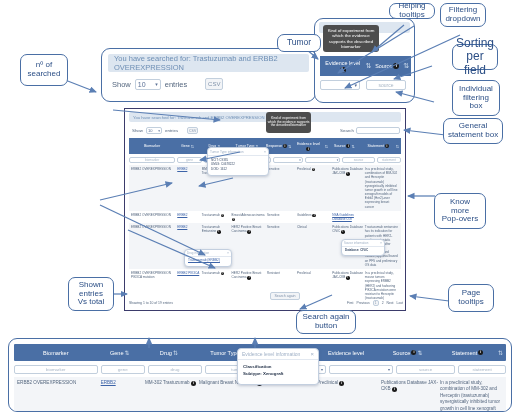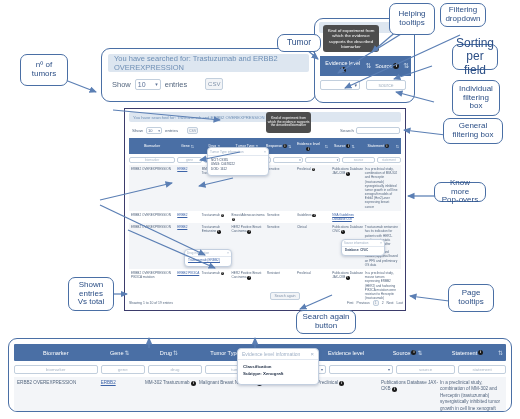--- a/index.html
+++ b/index.html
@@ -79,29 +79,29 @@
       <path d="M435,196 L408,196"></path>
       <path d="M240,152 L200,160"></path>
       <path d="M233,178 L199,186"></path>
       <path d="M255,348 L255,338"></path>
       <path d="M149,348 L149,338"></path>
     </g>
   </svg>
 
   <div class="callout" style="left:20px;top:54px;width:48px;height:32px;font-size:8px;">
     <span style="white-space:pre-line">nº of
-tumors</span>
+searched</span>
   </div>
 
   <div class="callout" style="left:277px;top:34px;width:44px;height:18px;font-size:8.5px;">
     <span style="white-space:pre-line">Tumor</span>
   </div>
 
 
-  <div class="callout" style="left:389px;top:3px;width:46px;height:32px;font-size:8px;">
+  <div class="callout" style="left:389px;top:3px;width:46px;height:16px;font-size:8px;">
     <span style="white-space:pre-line">Helping
 tooltips</span>
   </div>
 
   <div class="callout" style="left:440px;top:3px;width:46px;height:24px;font-size:8px;">
     <span style="white-space:pre-line">Filtering
 dropdown</span>
   </div>
 
   <div class="callout" style="left:452px;top:44px;width:46px;height:26px;font-size:12px;">
@@ -110,25 +110,25 @@
   </div>
 
   <div class="callout" style="left:452px;top:80px;width:48px;height:36px;font-size:8px;">
     <span style="white-space:pre-line">Individual
 filtering
 box</span>
   </div>
 
   <div class="callout" style="left:443px;top:118px;width:60px;height:26px;font-size:8px;">
     <span style="white-space:pre-line">General
-filtering box</span>
-  </div>
-
-
-  <div class="callout" style="left:434px;top:182px;width:52px;height:20px;font-size:8px;">
+statement box</span>
+  </div>
+
+
+  <div class="callout" style="left:434px;top:193px;width:52px;height:36px;font-size:8px;">
     <span style="white-space:pre-line">Know
 more
 Pop-overs</span>
   </div>
 
   <div class="callout" style="left:68px;top:277px;width:46px;height:34px;font-size:8px;">
     <span style="white-space:pre-line">Shown
 entries
 Vs total</span>
   </div>

